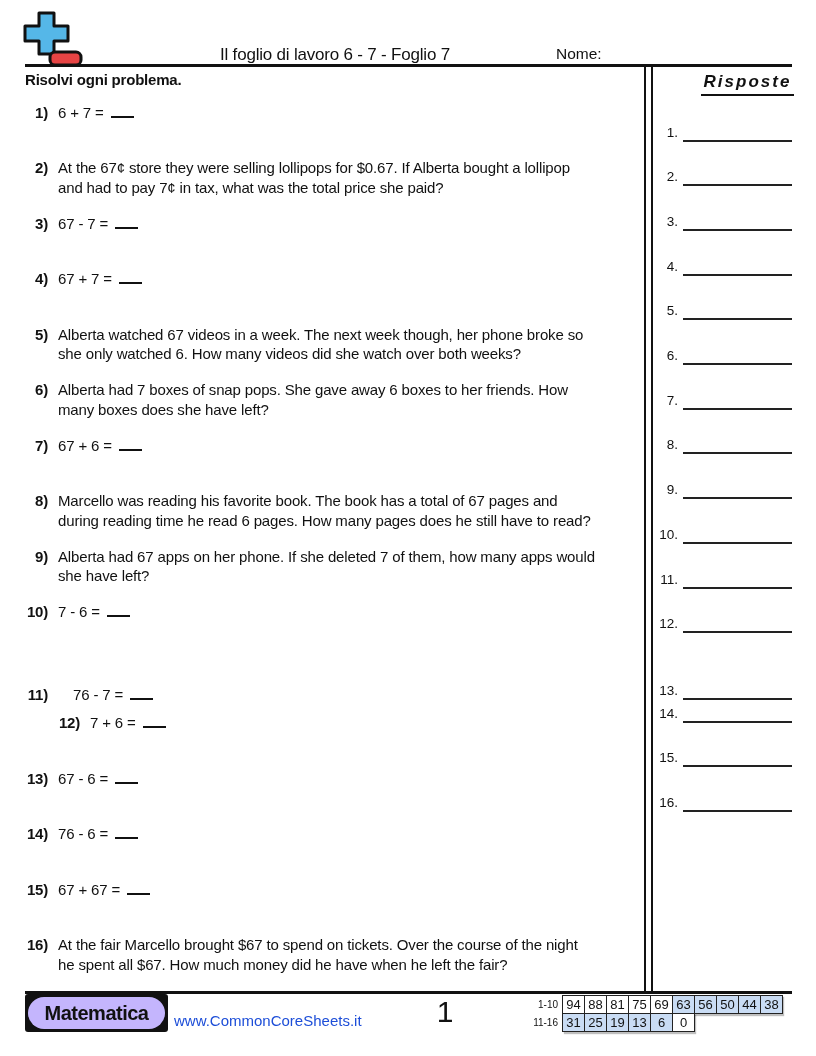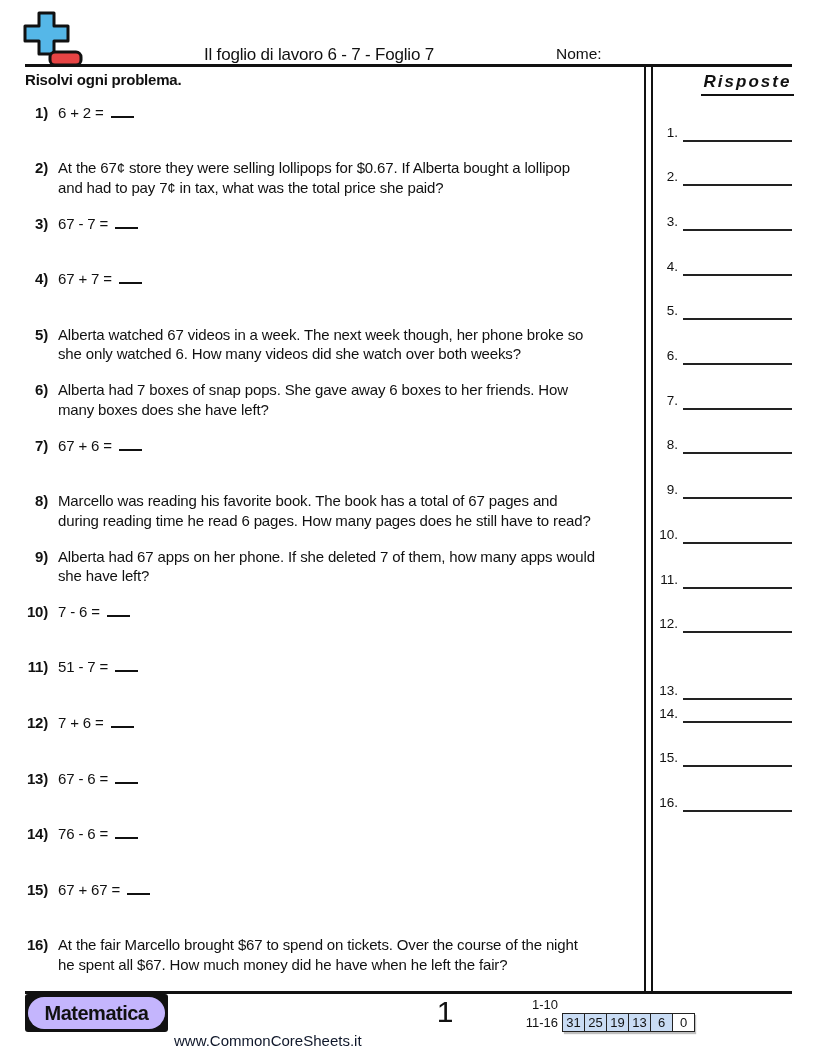--- a/index.html
+++ b/index.html
@@ -3,21 +3,21 @@
 <meta charset="utf-8">
 <style>
   html,body{margin:0;padding:0;background:#e8e8e8;}
   #page{
     position:relative; width:816px; height:1056px; background:#ffffff;
     font-family:"Liberation Sans", sans-serif; color:#111; overflow:hidden;
     margin:0 auto;
   }
   
   #logo{position:absolute; left:22px; top:10px; width:64px; height:60px;}
-  #title{position:absolute; top:45px; left:124px; width:390px; text-align:center; font-size:17px; letter-spacing:-0.2px;}
+  #title{position:absolute; top:45px; left:140px; width:390px; text-align:center; font-size:17px; letter-spacing:-0.2px;}
   #nome{position:absolute; top:45px; left:556px; font-size:15.5px;}
   .hrule{position:absolute; left:25px; width:767px; height:3px; background:#111;}
   #header-rule{top:64px;}
   #footer-rule{top:991px;}
   #instructions{position:absolute; top:71px; left:25px; font-size:15px; font-weight:bold; letter-spacing:-0.2px;}
   #vline{position:absolute; top:67px; left:644px; width:5px; height:924px;
     border-left:2px solid #111; border-right:2px solid #111;}
   #risposte-wrap{position:absolute; top:72px; left:652px; width:191px; text-align:center;font-style:italic;}
   #risposte{display:inline-block; font-weight:bold; font-size:17px; letter-spacing:2px;
     border-bottom:2px solid #111; padding:0 3px 2px;}
@@ -27,23 +27,23 @@
   .ptext{margin-left:10px; width:585px; font-size:15px; line-height:19.5px; letter-spacing:-0.15px; white-space:pre-line;}
   .eqblank{display:inline-block; width:23px; height:13px; border-bottom:2px solid #111; margin-left:3px;}
   
   .answer-row{position:absolute; left:650px; width:160px; height:21px;}
   .anum{position:absolute; left:0; bottom:2px; width:28px; text-align:right; font-size:13.5px;}
   .aline{position:absolute; left:33px; bottom:0; width:109px; height:0; border-bottom:2px solid #222;}
   
   #brandbox{position:absolute; left:25px; top:994px; width:143px; height:38px; background:#111; border-radius:3px;}
   #brandpill{position:absolute; left:3px; top:3px; right:3px; bottom:3px; background:#c4b5fd; border-radius:17px;
     display:flex; align-items:center; justify-content:center; font-weight:bold; font-size:20px; letter-spacing:-0.5px; color:#111;}
-  #website{position:absolute; left:174px; top:1012px; font-size:15px; color:#0f172a; text-decoration:none;margin-top:20px;}
+  #website{position:absolute; left:174px; top:1012px; font-size:15px; color:#1d4ed8; text-decoration:none;}
   #pagenum{position:absolute; left:395px; top:995px; width:100px; text-align:center; font-size:30px;}
-  .score-label{position:absolute; left:462px; width:96px; text-align:right; font-size:13px; line-height:19px;}
+  .score-label{position:absolute; left:462px; width:96px; text-align:right; font-size:10px; line-height:19px;}
   #score-label-0{top:995px;} #score-label-1{top:1013px;}
   .score-row{position:absolute; left:562px; display:flex; box-shadow:2px 2px 1px rgba(0,0,0,0.25);}
   #score-row-0{top:995px;} #score-row-1{top:1013px;}
   .score-cell{width:23px; height:19px; margin-right:-1px; box-sizing:border-box; border:1px solid #222;
     display:flex; align-items:center; justify-content:center; font-size:13px; background:#fff;}
   .score-cell.hl{background:var(--hl,#c9dcf4);}
 </style>
 </head>
 <body>
 
@@ -58,21 +58,21 @@
   <div id="header-rule" class="hrule"></div>
   <div id="instructions">Risolvi ogni problema.</div>
   <div id="vline"></div>
   <div id="risposte-wrap">
     <span id="risposte">Risposte</span>
   </div>
 
   <div id="problems">
       <div class="problem" style="top: 103px;">
         <div class="pnum">1)</div>
-        <div class="ptext"><span>6 + 2 = </span><span class="eqblank"></span></div>
+        <div class="ptext"><span>6 + 7 = </span><span class="eqblank"></span></div>
       </div>
       <div class="problem" style="top: 158.47px;">
         <div class="pnum">2)</div>
         <div class="ptext">At the 67¢ store they were selling lollipops for $0.67. If Alberta bought a lollipop
 and had to pay 7¢ in tax, what was the total price she paid?</div>
       </div>
       <div class="problem" style="top: 213.94px;">
         <div class="pnum">3)</div>
         <div class="ptext"><span>67 - 7 = </span><span class="eqblank"></span></div>
       </div>
@@ -101,25 +101,25 @@
       </div>
       <div class="problem" style="top: 546.76px;">
         <div class="pnum">9)</div>
         <div class="ptext">Alberta had 67 apps on her phone. If she deleted 7 of them, how many apps would
 she have left?</div>
       </div>
       <div class="problem" style="top: 602.23px;">
         <div class="pnum">10)</div>
         <div class="ptext"><span>7 - 6 = </span><span class="eqblank"></span></div>
       </div>
-      <div class="problem" style="top: 657px;">
+      <div class="problem" style="top: 685px; gap: 15px;">
         <div class="pnum">11)</div>
-        <div class="ptext"><span>51 - 7 = </span><span class="eqblank"></span></div>
-      </div>
-      <div class="problem" style="top: 713.17px;">
+        <div class="ptext"><span>76 - 7 = </span><span class="eqblank"></span></div>
+      </div>
+      <div class="problem" style="top: 713.17px; padding-left: 32px;">
         <div class="pnum">12)</div>
         <div class="ptext"><span>7 + 6 = </span><span class="eqblank"></span></div>
       </div>
       <div class="problem" style="top: 768.64px;">
         <div class="pnum">13)</div>
         <div class="ptext"><span>67 - 6 = </span><span class="eqblank"></span></div>
       </div>
       <div class="problem" style="top: 824.11px;">
         <div class="pnum">14)</div>
         <div class="ptext"><span>76 - 6 = </span><span class="eqblank"></span></div>
@@ -203,20 +203,32 @@
     </div>
 
   <div id="footer-rule" class="hrule"></div>
   <div id="brandbox">
     <div id="brandpill">Matematica</div>
   </div>
   <a id="website" href="#">www.CommonCoreSheets.it</a>
   <div id="pagenum">1</div>
   <div id="score-label-0" class="score-label">1-10</div>
   <div id="score-label-1" class="score-label">11-16</div>
+  <div id="score-row-0" class="score-row">
+      <div class="score-cell">94</div>
+      <div class="score-cell">88</div>
+      <div class="score-cell">81</div>
+      <div class="score-cell">75</div>
+      <div class="score-cell">69</div>
+      <div class="score-cell hl">63</div>
+      <div class="score-cell hl">56</div>
+      <div class="score-cell hl">50</div>
+      <div class="score-cell hl">44</div>
+      <div class="score-cell hl">38</div>
+    </div>
   <div id="score-row-1" class="score-row">
       <div class="score-cell hl">31</div>
       <div class="score-cell hl">25</div>
       <div class="score-cell hl">19</div>
       <div class="score-cell hl">13</div>
       <div class="score-cell hl">6</div>
       <div class="score-cell">0</div>
     </div>
 </div>
 

